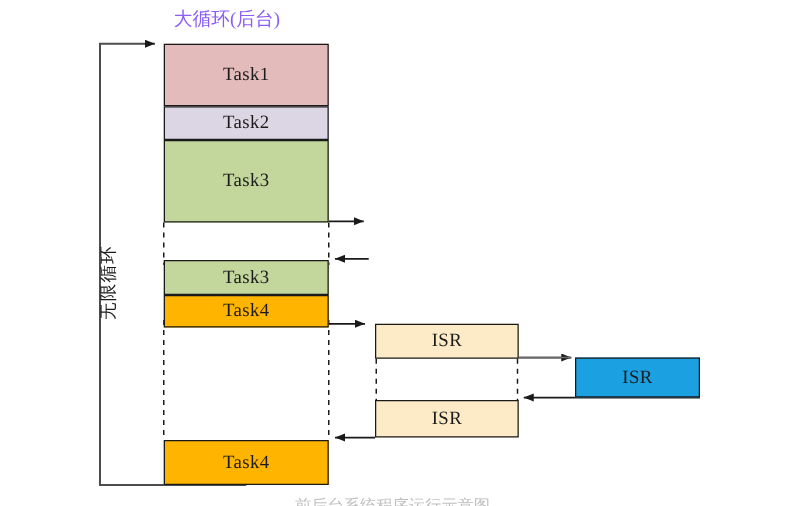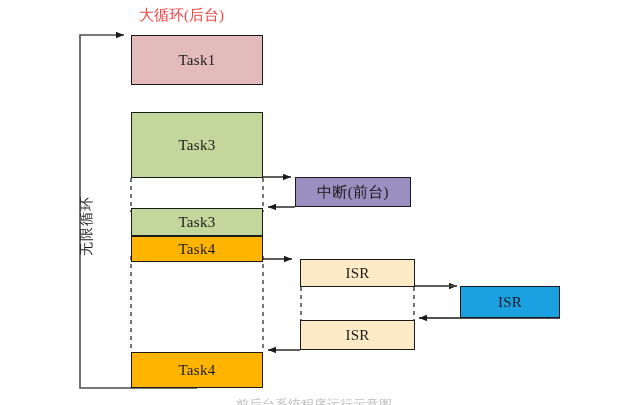--- a/index.html
+++ b/index.html
@@ -17,21 +17,21 @@
     box-sizing:border-box;
     border:1px solid #1a1a1a;
     display:flex;align-items:center;justify-content:center;
     color:#1b1b1b;
     font-size:15px;
     letter-spacing:0.3px;
     white-space:nowrap;
   }
   .label{
     position:absolute;
-    color:#ef4444;
+    color:#8b5cf6;
     font-size:15px;
     white-space:nowrap;
   }
   .cn{font-family:"Liberation Serif","DejaVu Serif",serif;font-size:15px;}
   .vlabel{
     position:absolute;
     transform-origin:0 0;
     transform:rotate(-90deg);
     font-size:14px;
     color:#1b1b1b;
@@ -109,30 +109,30 @@
 
   <div class="label cn" style="left:139px;top:6px;">大循环(后台)</div>
 
 
   <div class="vlabel" style="left:78px;top:256px;">无限循环</div>
 
   <div class="faint-caption" style="left:236px;top:396px;">前后台系统程序运行示意图</div>
 
   <div class="box" style="left:131px;top:35px;width:132px;height:50px;background:#E4BBBB;">Task1</div>
 
+  <div class="box" style="left:131px;top:85px;width:132px;height:27px;background:#DCD6E4;">Task2</div>
 
   <div class="box" style="left:131px;top:112px;width:132px;height:66px;background:#C3D69B;">Task3</div>
 
   <div class="box" style="left:131px;top:208px;width:132px;height:28px;background:#C3D69B;">Task3</div>
 
   <div class="box" style="left:131px;top:236px;width:132px;height:26px;background:#FFB400;">Task4</div>
 
   <div class="box" style="left:131px;top:352px;width:132px;height:36px;background:#FFB400;">Task4</div>
 
-  <div class="box cn" style="left:295px;top:177px;width:116px;height:30px;background:#9B8EC0;">中断(前台)</div>
 
   <div class="box" style="left:300px;top:259px;width:115px;height:28px;background:#FCEBC6;">ISR</div>
 
   <div class="box" style="left:300px;top:320px;width:115px;height:30px;background:#FCEBC6;">ISR</div>
 
   <div class="box" style="left:460px;top:286px;width:100px;height:32px;background:#1BA1E2;">ISR</div>
 
 </div>
 
 </body></html>

